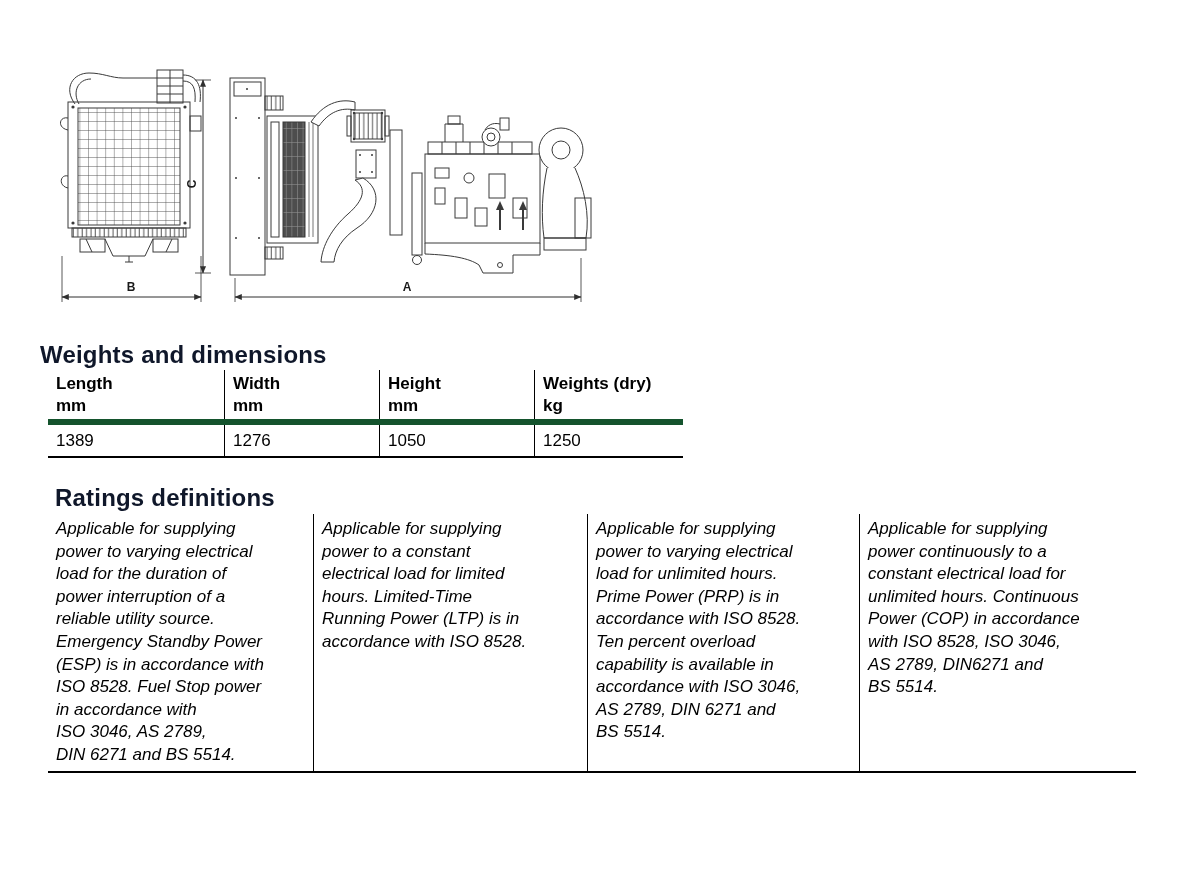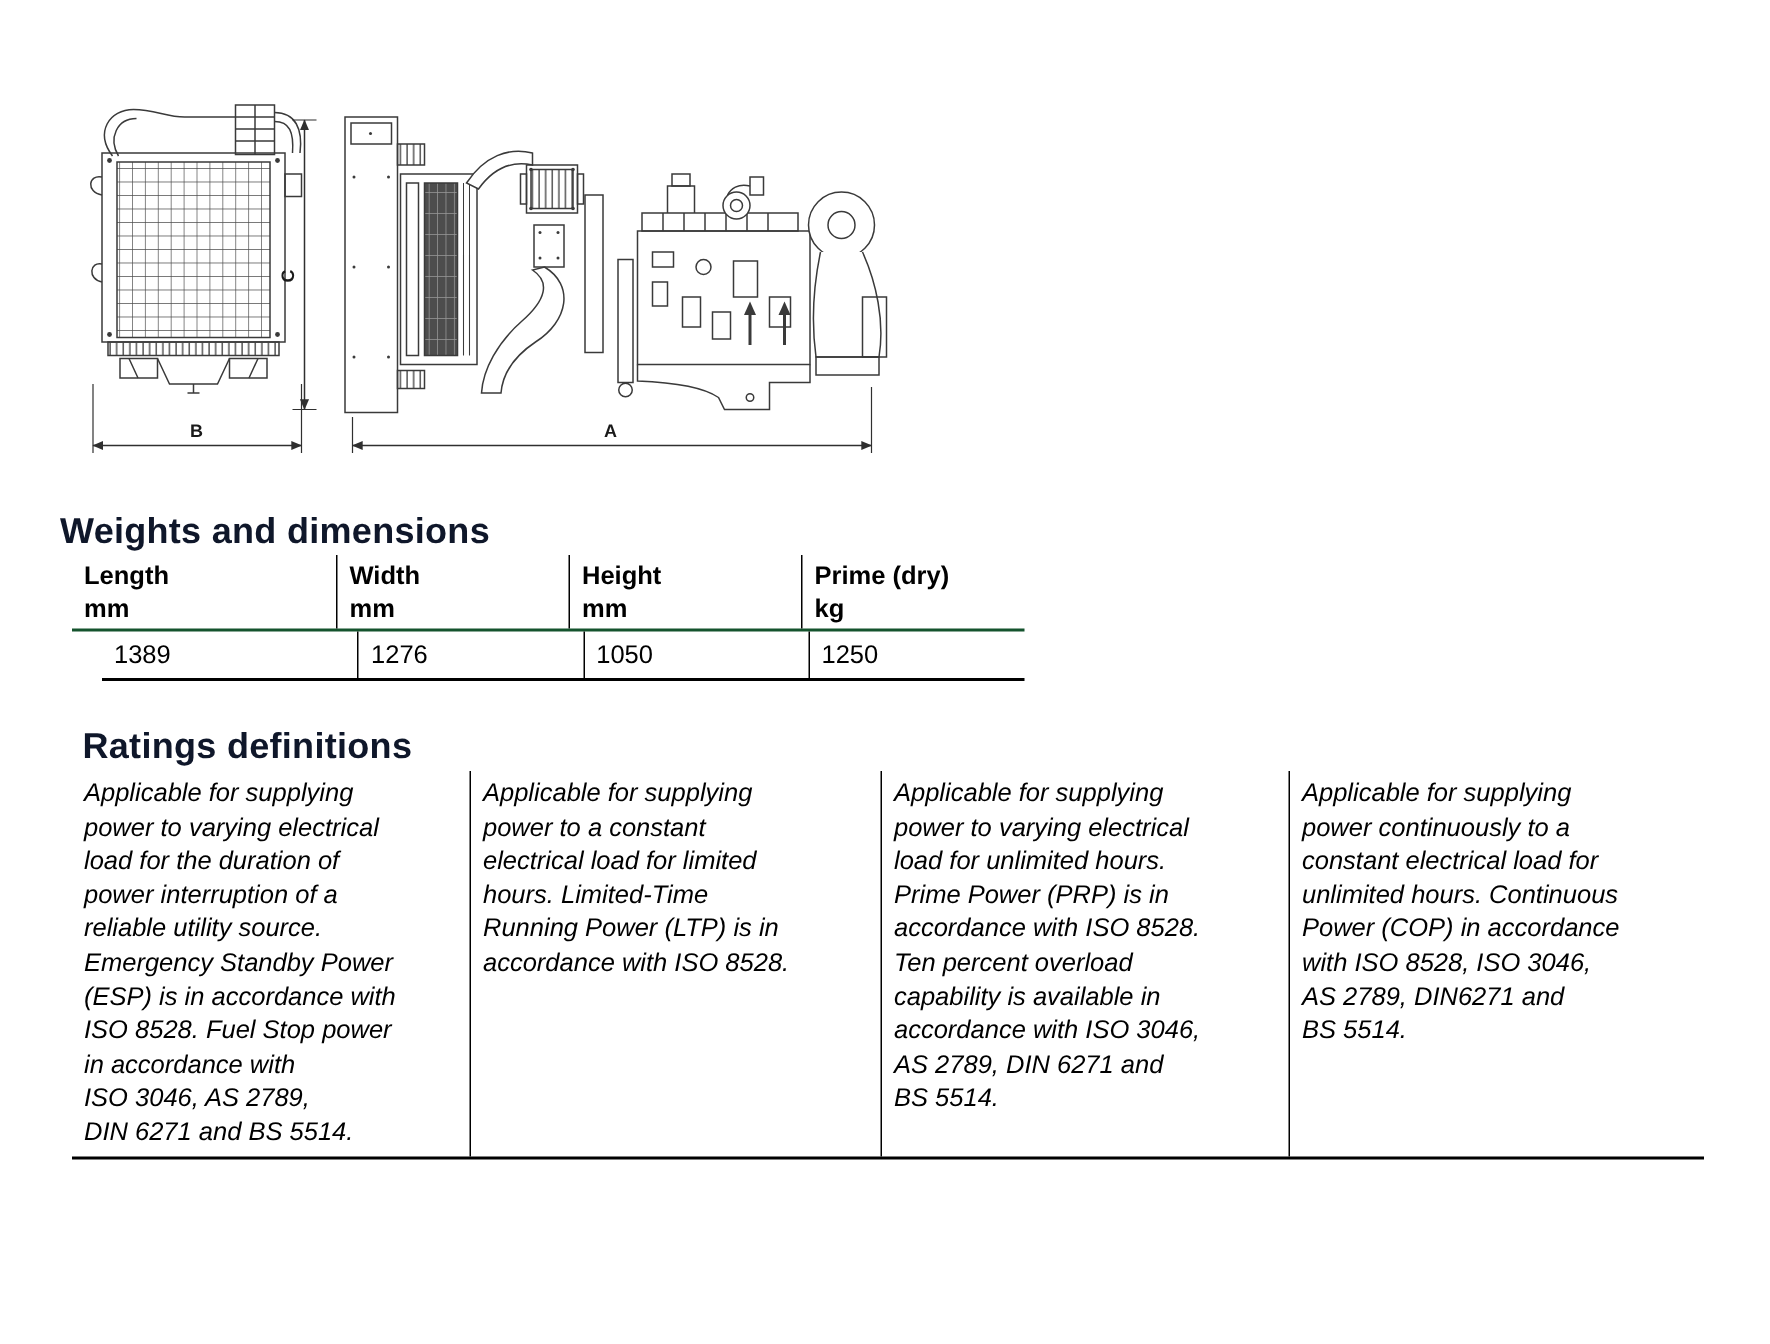--- a/index.html
+++ b/index.html
@@ -9,22 +9,22 @@
   .drawing{position:absolute;left:45px;top:58px;width:560px;height:262px;}
   .drawing text{font-family:"Liberation Sans",sans-serif;font-size:12px;font-weight:bold;fill:#1a1a1a;}
 
   .section-heading{position:absolute;margin:0;font-size:24px;font-weight:bold;letter-spacing:0.2px;}
   .weights-heading{left:40px;top:341px;}
   .ratings-heading{left:55px;top:484px;}
 
   
   .weights-table{position:absolute;left:48px;top:370px;width:635px;font-size:17px;}
   .w-row{display:flex;}
-  .w-header{border-bottom:2px solid #14532d;font-weight:bold;}
-  .w-data{border-bottom:2px solid #000;margin-left:20px;}
+  .w-header{border-bottom:6px solid #14532d;font-weight:bold;}
+  .w-data{border-bottom:2px solid #000;}
   .w-cell{box-sizing:border-box;padding:3px 8px 2px 8px;line-height:22px;}
   .w-header .w-cell{min-height:49px;}
   .w-data .w-cell{min-height:30px;padding-top:5px;padding-bottom:4px;}
   .wc0{width:177px;}
   .wc1{width:155px;}
   .wc2{width:155px;}
   .wc3{width:148px;}
   .w-divider{border-right:1px solid #000;}
   .w-cell span{display:block;}
 
@@ -198,21 +198,21 @@
       </div>
       <div class="w-cell wc1 w-divider">
         <span>Width</span>
         <span>mm</span>
       </div>
       <div class="w-cell wc2 w-divider">
         <span>Height</span>
         <span>mm</span>
       </div>
       <div class="w-cell wc3">
-        <span>Prime (dry)</span>
+        <span>Weights (dry)</span>
         <span>kg</span>
       </div>
     </div>
     <div class="w-row w-data">
       <div class="w-cell wc0 w-divider">1389</div>
       <div class="w-cell wc1 w-divider">1276</div>
       <div class="w-cell wc2 w-divider">1050</div>
       <div class="w-cell wc3">1250</div>
     </div>
   </div>

